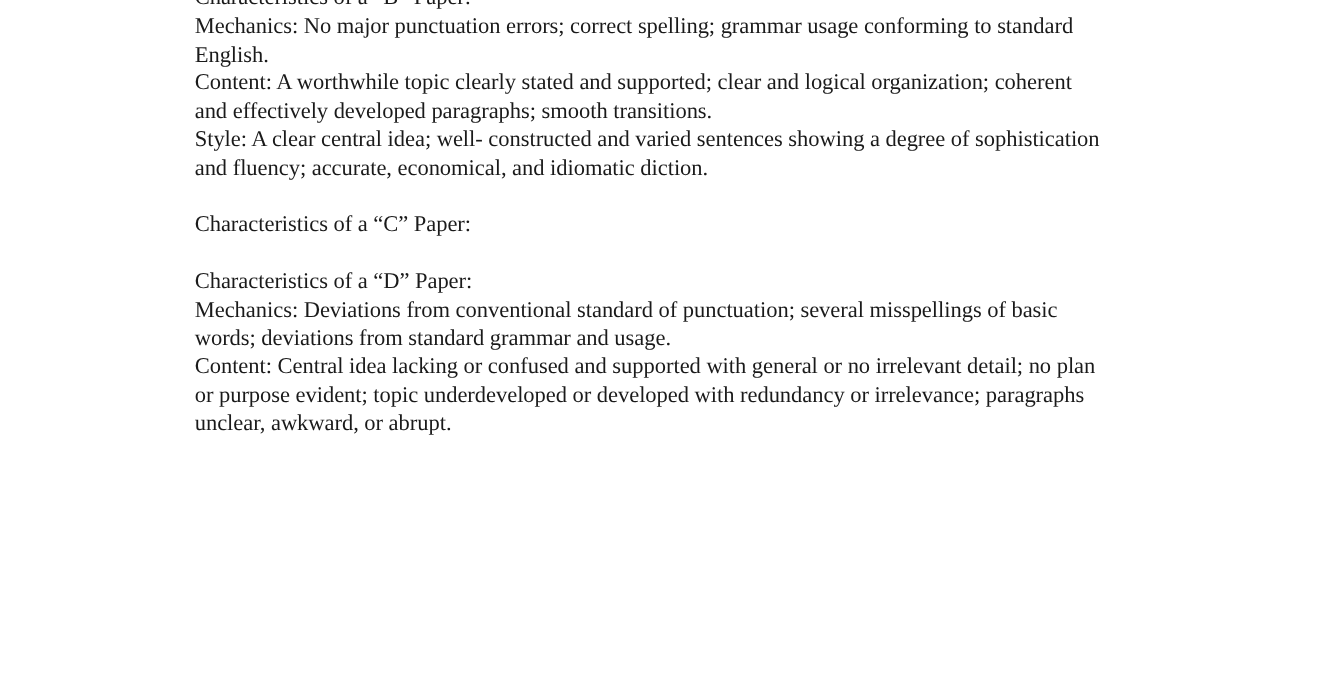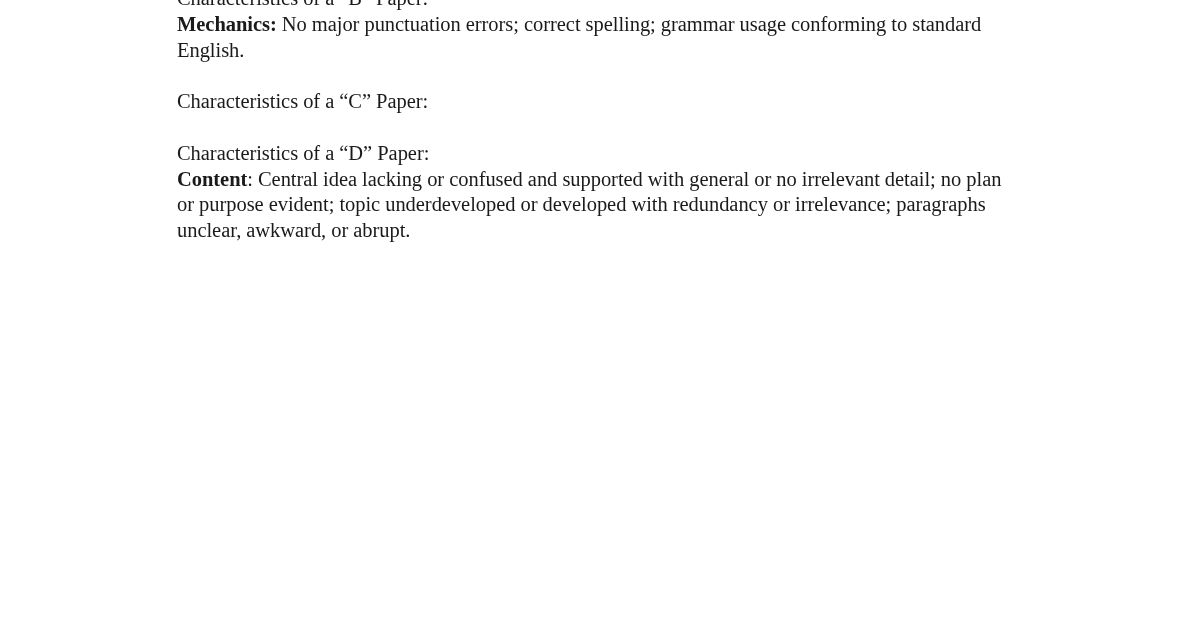--- a/index.html
+++ b/index.html
@@ -32,35 +32,38 @@
       margin-top: 25.8px;
     }
     .heading {
       font-weight: normal;
       display: block;
     }
     .criterion {
       display: block;
     }
     .label {
-      font-weight: bold;
+      font-weight: normal;
     }
   </style>
 </head>
 <body>
 
 <div class="page">
 
   <div class="section">
     <span class="heading">Characteristics of a “B” Paper:</span>
     <span class="criterion"><span class="label">Mechanics:</span><span> No major punctuation errors; correct spelling; grammar usage conforming to standard English.</span></span>
+    <span class="criterion"><span class="label">Content</span><span>:  A worthwhile topic clearly stated and supported; clear and logical organization; coherent and effectively developed paragraphs; smooth transitions.</span></span>
+    <span class="criterion"><span class="label">Style</span><span>:  A clear central idea; well- constructed and varied sentences showing a degree of sophistication and fluency; accurate, economical, and idiomatic diction.</span></span>
   </div>
 
   <div class="section">
     <span class="heading">Characteristics of a “C” Paper:</span>
   </div>
 
   <div class="section">
     <span class="heading">Characteristics of a “D” Paper:</span>
+    <span class="criterion"><span class="label">Mechanics:</span><span> Deviations from conventional standard of punctuation; several misspellings of basic words; deviations from standard grammar and usage.</span></span>
     <span class="criterion"><span class="label">Content</span><span>: Central idea lacking or confused and supported with general or no irrelevant detail; no plan or purpose evident; topic underdeveloped or developed with redundancy or irrelevance; paragraphs unclear, awkward, or abrupt.</span></span>
   </div>
 
 </div>
 
 </body></html>

